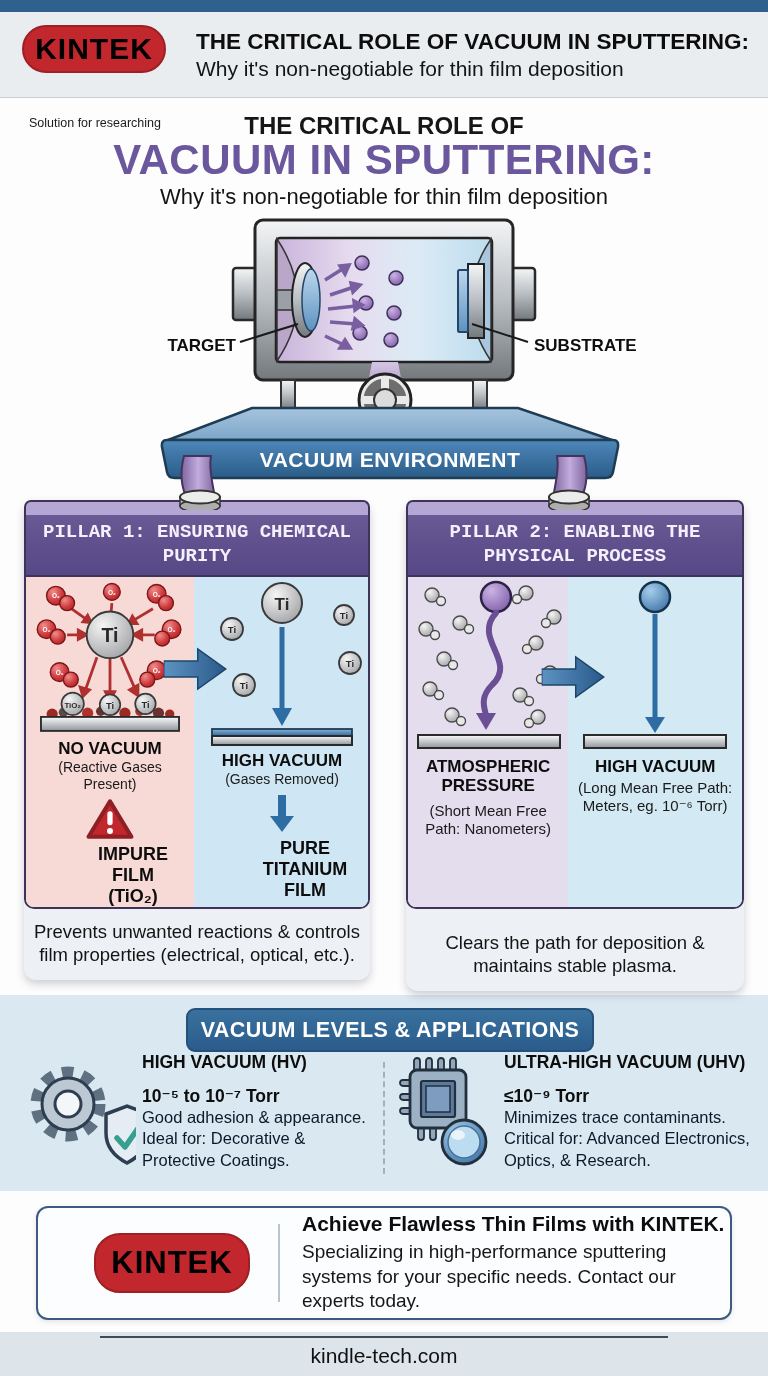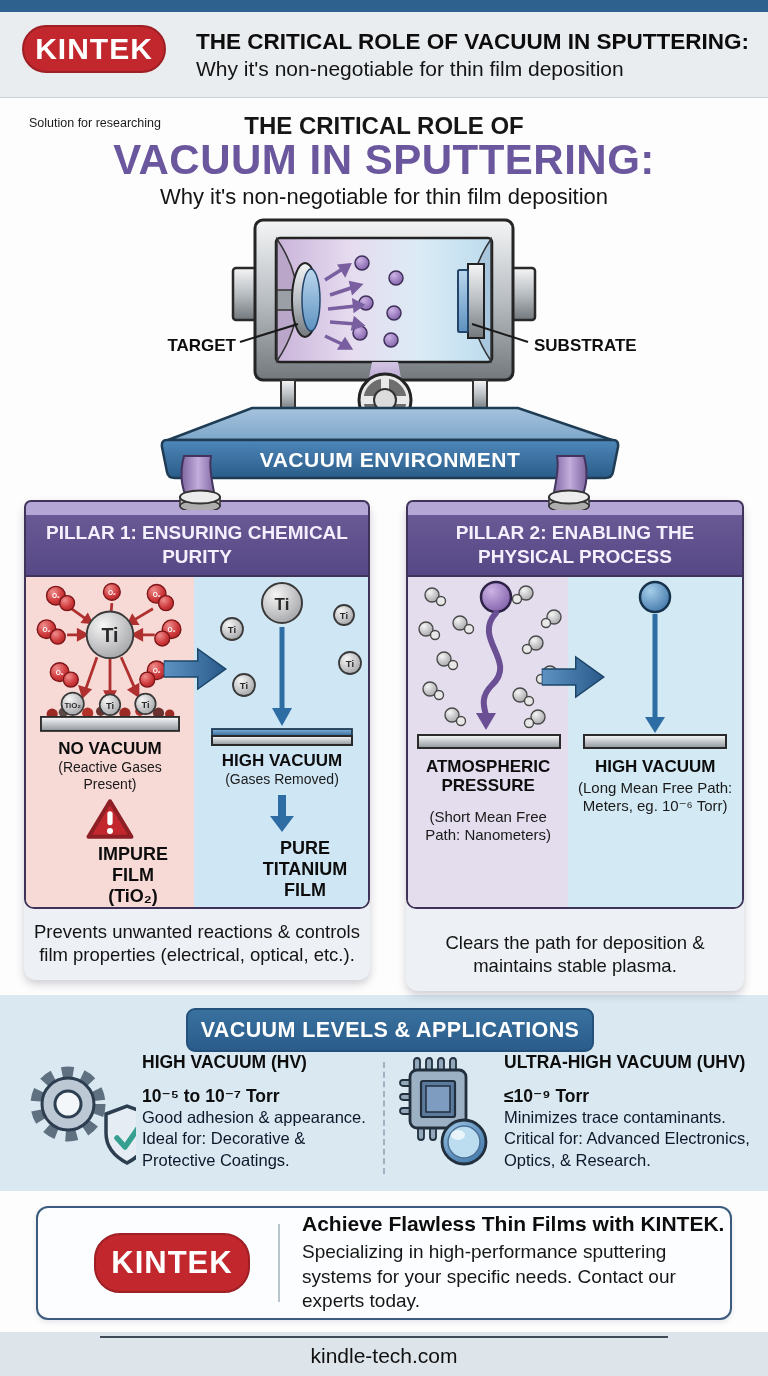--- a/index.html
+++ b/index.html
@@ -8,21 +8,21 @@
     font-family:"Liberation Sans","DejaVu Sans",sans-serif;color:#111;
     background:#fdfdfd;
   }
   .abs{position:absolute;}
   
   .topbar{left:0;top:0;width:768px;height:12px;background:#2f618e;}
   .hdr{left:0;top:12px;width:768px;height:85px;background:#e9edf0;border-bottom:1px solid #c9d1d7;}
   .logo-pill{
     display:flex;align-items:center;justify-content:center;
     background:#c1272d;border:2.5px solid #9e2025;border-radius:26px;
-    color:#ffffff;font-weight:bold;letter-spacing:1px;
+    color:#000000;font-weight:bold;letter-spacing:1px;
   }
   .hdr .logo-pill{left:22px;top:13px;width:140px;height:44px;font-size:30px;}
   .hdr-tagline{left:20px;top:63px;width:150px;text-align:center;font-size:12.5px;color:#1b1b1b;margin-top:41px;}
   .hdr-title{left:196px;top:16px;width:560px;font-size:22.5px;font-weight:800;line-height:1.22;color:#0d0d0d;}
   .hdr-sub{left:196px;top:45px;width:560px;font-size:21px;color:#141414;}
   
   .hero-kicker{left:0;top:112px;width:768px;text-align:center;font-size:24px;font-weight:800;color:#161616;}
   .hero-title{left:0;top:136px;width:768px;text-align:center;font-size:42px;font-weight:800;color:#6a579d;letter-spacing:.5px;}
   .hero-sub{left:0;top:184px;width:768px;text-align:center;font-size:22px;color:#141414;}
   
@@ -31,21 +31,21 @@
   
   .pillar{
     position:absolute;top:500px;border-radius:12px;background:#edf1f5;
     box-shadow:0 4px 8px rgba(40,40,70,.22);z-index:1;
   }
   .pillar-bevel{height:13px;background:#b4a6d5;border:2px solid #3f3359;border-bottom:none;border-radius:7px 7px 0 0;}
   .pillar-header{
     min-height:44px;background:linear-gradient(#695a95,#564786);
     border-left:2px solid #3f3359;border-right:2px solid #3f3359;
     color:#f4effc;font-size:19px;font-weight:800;text-align:center;
-    display:flex;align-items:center;justify-content:center;padding:6px 16px;line-height:1.25;
+    display:flex;align-items:center;justify-content:center;padding:6px 16px;line-height:1.25;font-family:Liberation Mono, monospace;
   }
   .pillar-split{
     position:relative;height:330px;border:2px solid #3f3359;border-radius:0 0 10px 10px;
     display:flex;overflow:hidden;background:#fff;
   }
   .half{flex:1;display:flex;flex-direction:column;align-items:center;}
   .half svg.illu{display:block;}
   .p1l{background:#f7d9d6;flex-basis:49%;}
   .p1r{background:#cfe6f4;flex-basis:51%;}
   .p2l{background:#e4ddee;flex-basis:48%;}
@@ -436,21 +436,21 @@
                 <circle cx="130" cy="140" r="7" fill="url(#grayBall)"></circle>
                 <circle cx="121" cy="146" r="4.5" fill="#e8e8e8"></circle>
               </g>
           </g>
           <circle cx="88" cy="20" r="15" fill="url(#purpleBall)" stroke="#2f2247" stroke-width="2.5"></circle>
           <path d="M88 36 C 64 62, 110 84, 84 108 C 72 120, 76 130, 78 138" fill="none" stroke="#6b4f94" stroke-width="6" stroke-linecap="round"></path>
           <polygon points="68,136 88,136 78,153" fill="#6b4f94"></polygon>
           <rect x="10" y="158" width="142" height="13" fill="url(#barGrad)" stroke="#2a2a2a" stroke-width="2"></rect>
         </svg>
         <div class="ht-title" style="text-align:center;max-width:150px;line-height:1.15;">ATMOSPHERIC PRESSURE</div>
-        <div class="ht-sub" style="font-size:15px;margin-top:12px;">(Short Mean Free Path: Nanometers)</div>
+        <div class="ht-sub" style="font-size:15px;margin-top:6px;">(Short Mean Free Path: Nanometers)</div>
       </div>
 
       <div class="half p2r">
         <svg class="illu" width="170" height="178" viewBox="0 0 170 178">
           <circle cx="85" cy="20" r="15" fill="url(#blueBall)" stroke="#16324c" stroke-width="2.5"></circle>
           <line x1="85" y1="37" x2="85" y2="142" stroke="#2e6da4" stroke-width="5"></line>
           <polygon points="75,140 95,140 85,156" fill="#2e6da4"></polygon>
           <rect x="14" y="158" width="142" height="13" fill="url(#barGrad)" stroke="#2a2a2a" stroke-width="2"></rect>
         </svg>
         <div class="ht-title">HIGH VACUUM</div>

